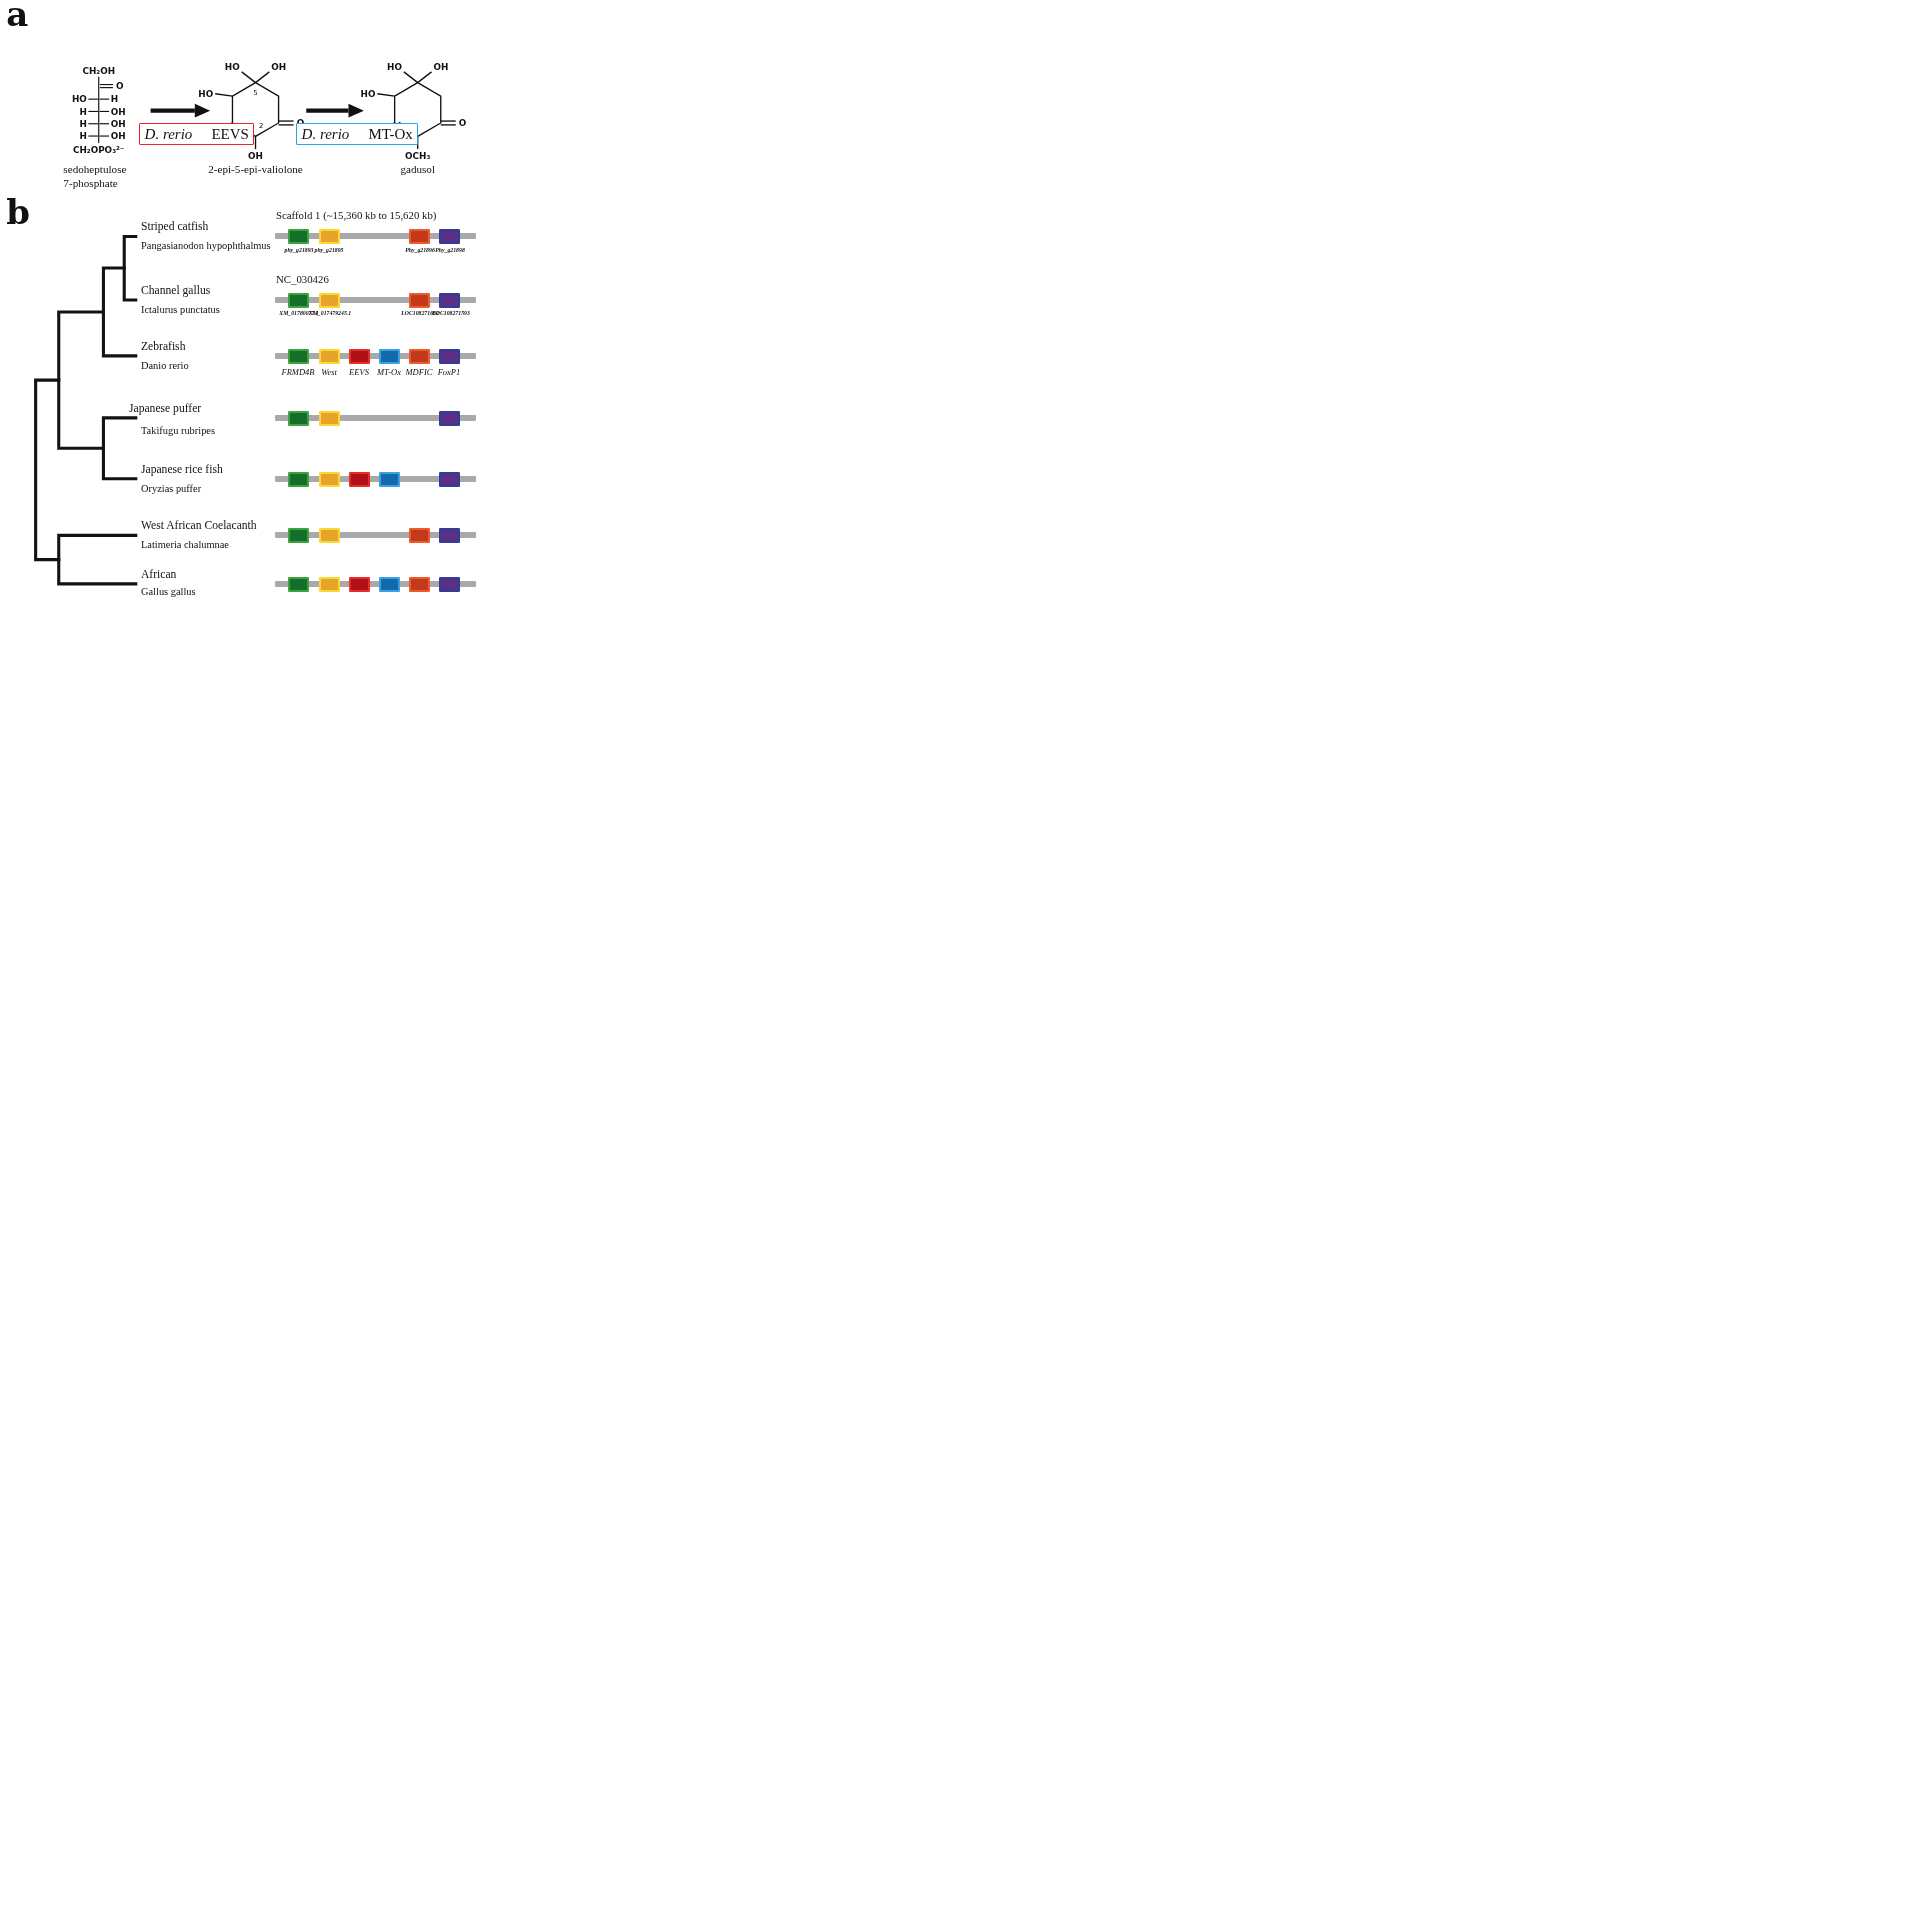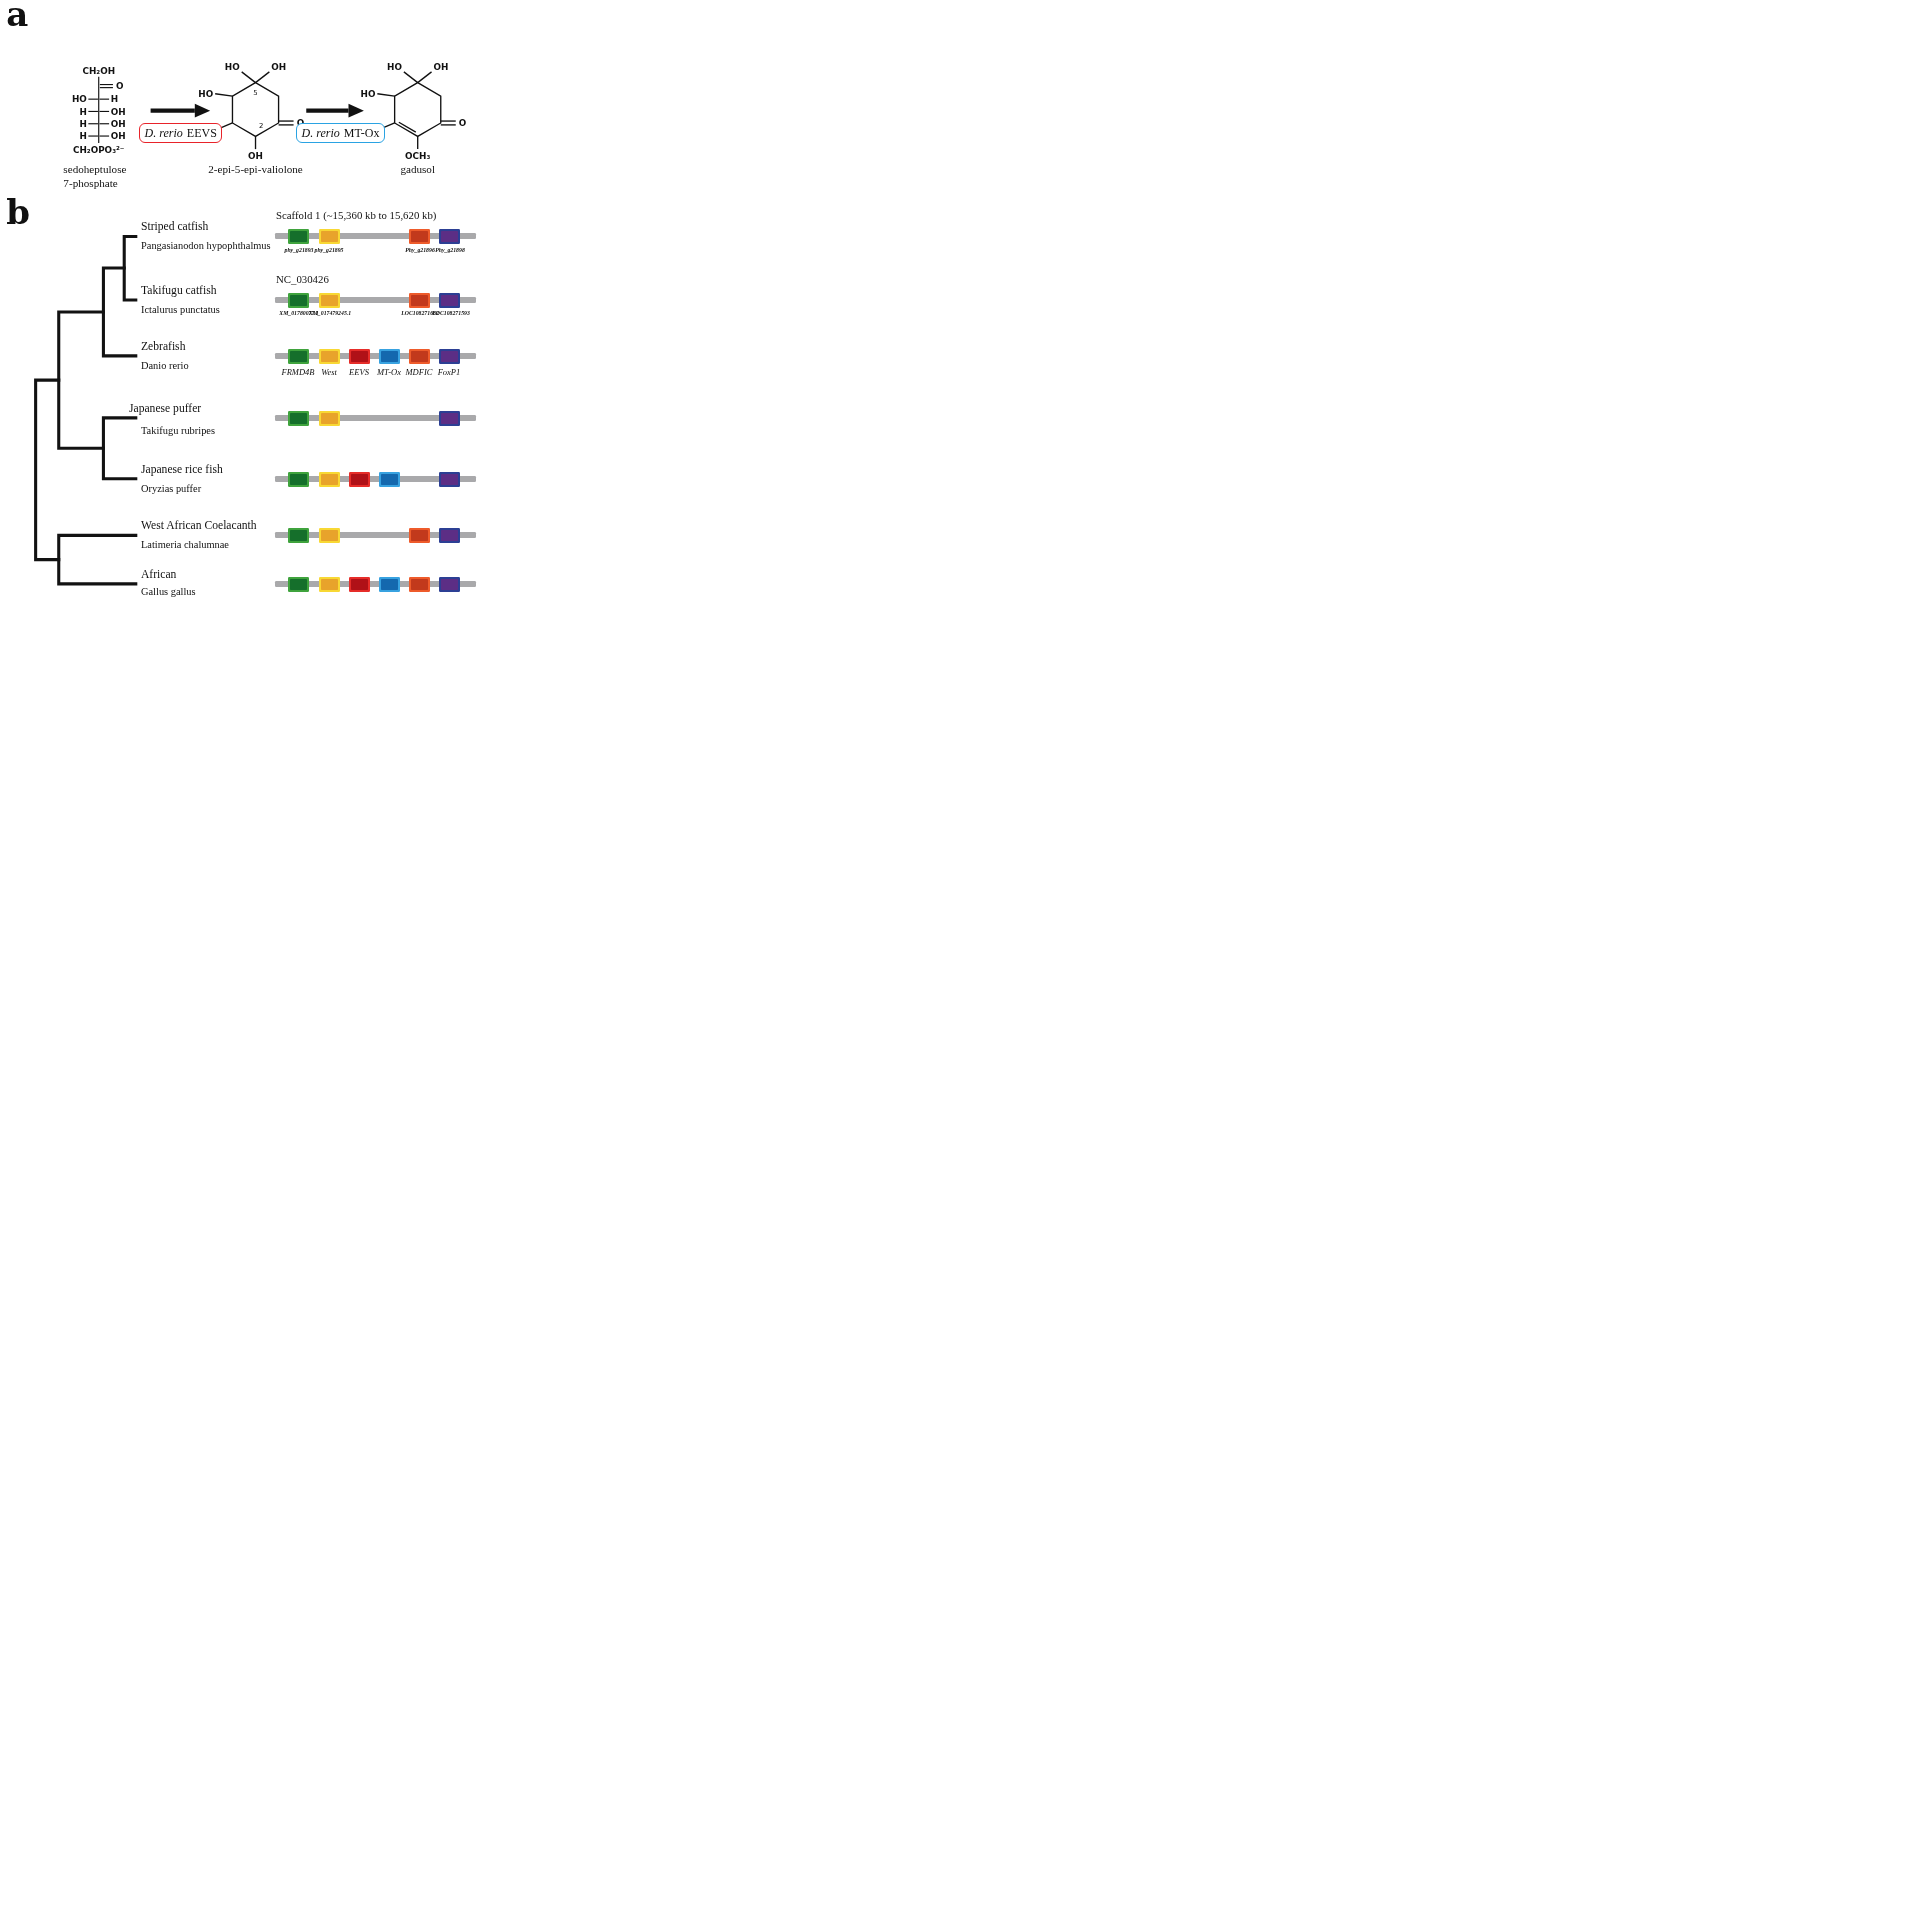--- a/index.html
+++ b/index.html
@@ -9,22 +9,22 @@
   .panel-label{font-weight:bold;font-size:34px;line-height:1;font-family:"DejaVu Serif","Liberation Serif",serif;}
   .common{font-size:11.6px;}
   .sci{font-size:10.4px;}
   .hdr{font-size:10.8px;margin-left:15px;}
   .bar{position:absolute;left:275px;width:201px;height:6.2px;border-radius:1.2px;}
   .gene{position:absolute;width:21px;height:14.6px;border-radius:1.2px;padding:1.9px;box-sizing:border-box;}
   .gene-inner{width:100%;height:100%;border-radius:0.8px;}
   .genelbl{position:absolute;width:58px;text-align:center;font-size:5.8px;font-weight:bold;font-style:italic;}
   .genelbl2{position:absolute;width:62px;text-align:center;font-size:5.8px;font-weight:bold;font-style:italic;}
   .zlbl{position:absolute;width:42px;text-align:center;font-size:8.5px;font-style:italic;}
-  .enzbox{position:absolute;display:inline-flex;gap:4px;align-items:baseline;border:1.5px solid #000;
-          border-radius:6px;padding:1.5px 4.6px;font-size:12px;background:#fff;}
+  .enzbox{position:absolute;display:inline-flex;gap:19px;align-items:baseline;border:1.5px solid #000;
+          border-radius:1px;padding:1.5px 4.6px;font-size:15px;background:#fff;}
   .enzbox .it{font-style:italic;}
   svg{position:absolute;left:0;top:0;pointer-events:none;}
   text.chem{font:bold 23px "DejaVu Sans","Liberation Sans",sans-serif;fill:#111;}
   text.num{font:18px "DejaVu Sans","Liberation Sans",sans-serif;fill:#111;}
   text.cap{font:29px "Liberation Serif",serif;fill:#111;}
   .stroke{stroke:#111;fill:none;}
 </style>
 </head>
 <body>
 
@@ -130,21 +130,21 @@
       <path d="M322 696 H268 V924 H352"></path>
       <path d="M352 1085 H268 V1243 H352"></path>
       <path d="M268 810 H152 V1164 H268"></path>
       <path d="M352 1390 H152 V1516 H352"></path>
       <path d="M152 987 H92 V1453 H152"></path>
     </g>
   </svg>
 
   <div class="abs common" style="left:141px;top:220px">Striped catfish</div>
   <div class="abs sci" style="left:141px;top:240px">Pangasianodon hypophthalmus</div>
-  <div class="abs common" style="left:141px;top:284px">Takifugu catfish</div>
+  <div class="abs common" style="left:141px;top:284px">Channel gallus</div>
   <div class="abs sci" style="left:141px;top:304px">Ictalurus punctatus</div>
   <div class="abs common" style="left:141px;top:340px">Zebrafish</div>
   <div class="abs sci" style="left:141px;top:360px">Danio rerio</div>
   <div class="abs common" style="left:129px;top:402px">Japanese puffer</div>
   <div class="abs sci" style="left:141px;top:425px">Takifugu rubripes</div>
   <div class="abs common" style="left:141px;top:463px">Japanese rice fish</div>
   <div class="abs sci" style="left:141px;top:483px">Oryzias puffer</div>
   <div class="abs common" style="left:141px;top:519px">West African Coelacanth</div>
   <div class="abs sci" style="left:141px;top:539px">Latimeria chalumnae</div>
   <div class="abs common" style="left:141px;top:568px">African</div>

